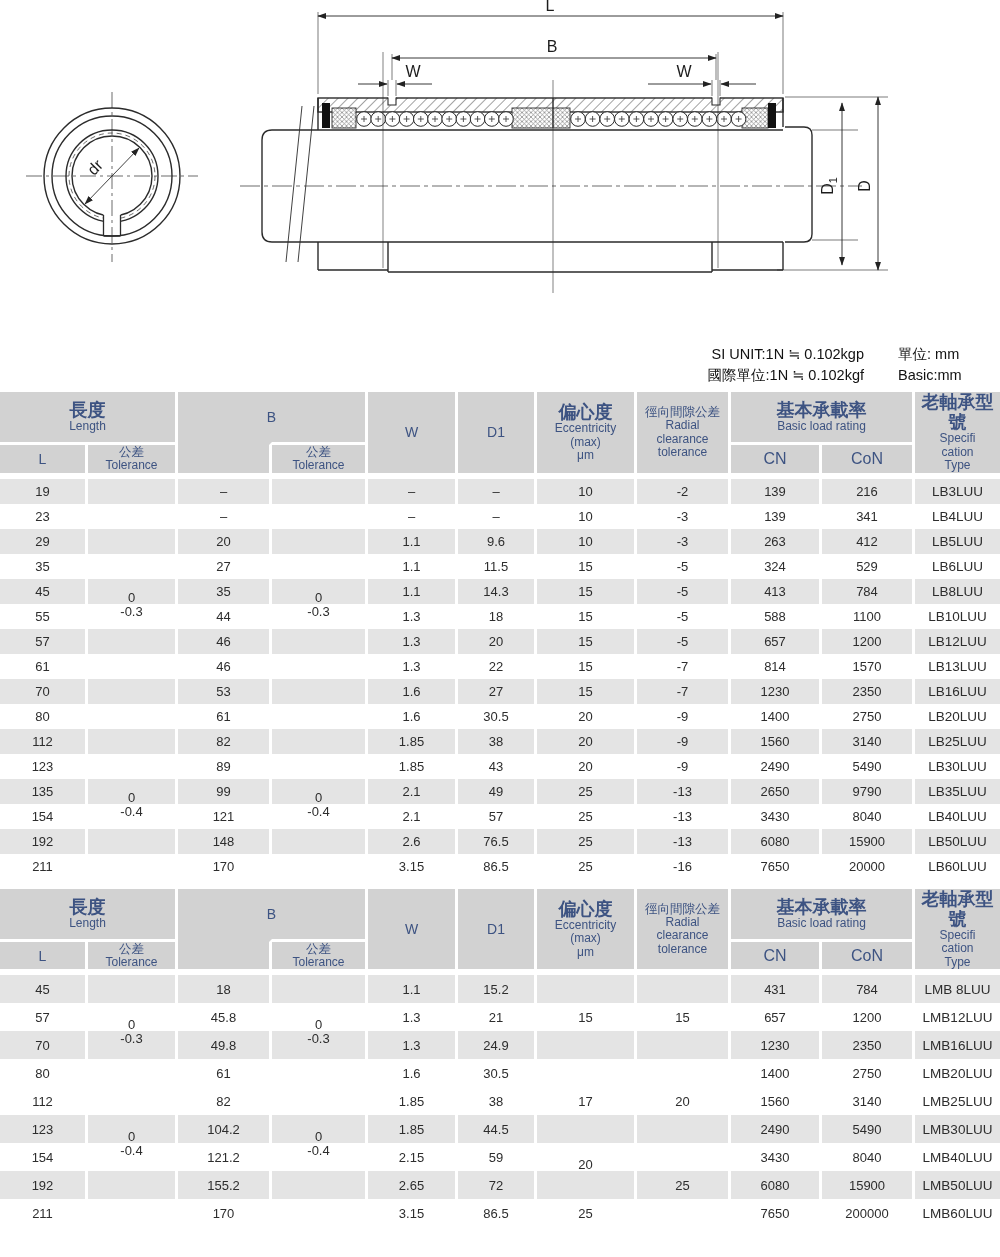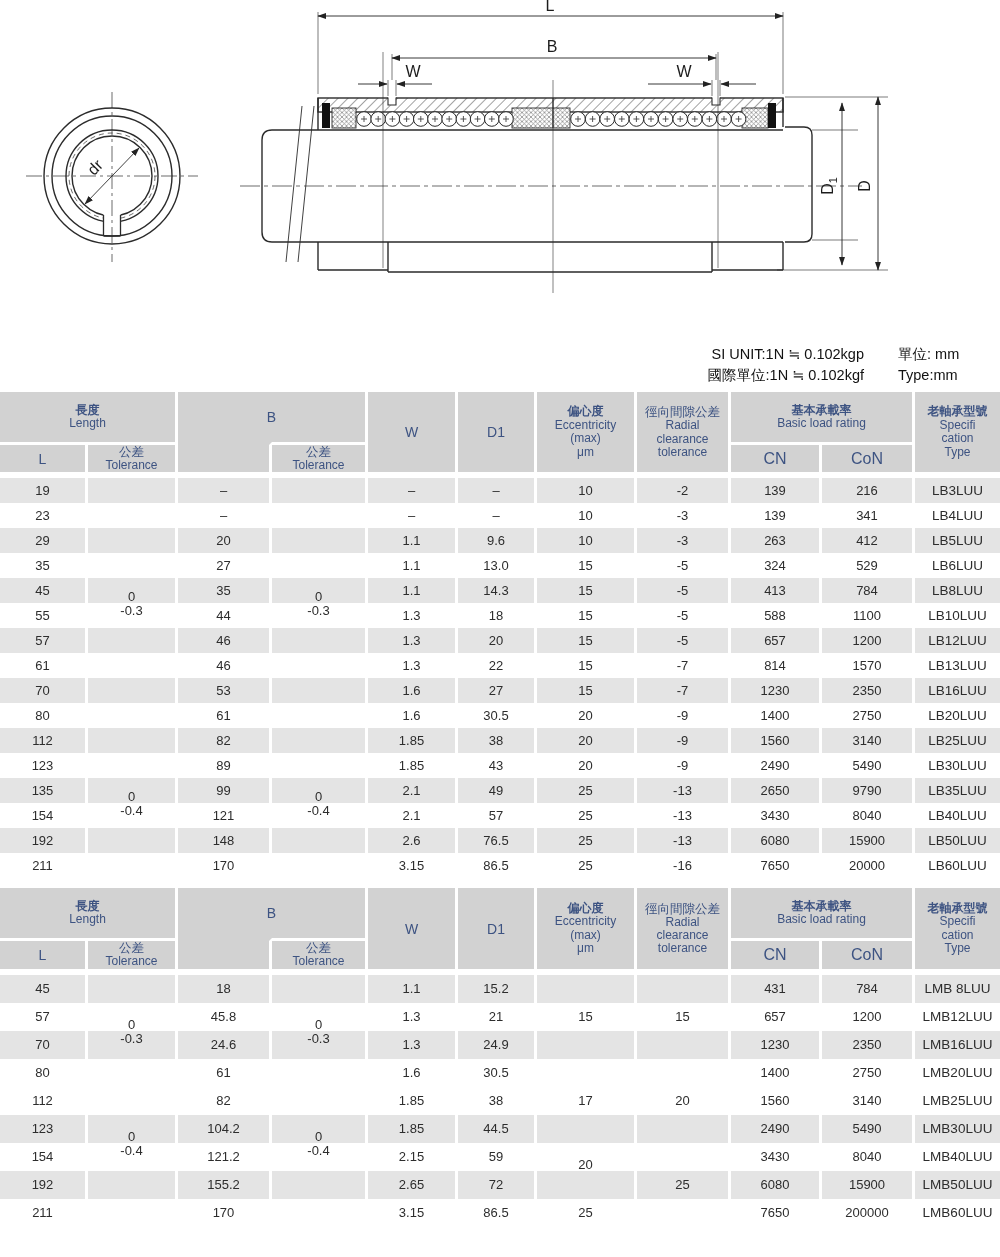--- a/index.html
+++ b/index.html
@@ -20,21 +20,21 @@
 
   
   table.t{width:1000px;border-collapse:separate;border-spacing:0;table-layout:fixed;margin-top:6px;}
   table.t2{margin-top:10px;}
   .t th,.t td{box-sizing:border-box;padding:0;text-align:center;vertical-align:middle;}
   .t th{background:#d2d2d2;color:#3d5382;font-weight:normal;line-height:1.12;}
   .t th.brr{border-right:3px solid #fff;}
   .t tr.hr1 th{height:50px;}
   .t tr.hr2 th{height:30px;border-top:3px solid #fff;}
   .t tr.hr2 th.merge-up{border-top:3px solid #d2d2d2;}
-  .zh{font-size:12px;font-weight:bold;}
+  .zh{font-size:18px;font-weight:bold;}
   .zh-s{font-size:12.5px;font-weight:normal;}
   .en{font-size:12px;}
   .t tbody.gaprow td{height:6px;background:#fff;border:none;}
   .t tbody.body td{font-size:13px;color:#2d2d2d;background:#fff;border-right:3px solid #fff;}
   .t tbody.body td:last-child{border-right:none;font-size:13.5px;}
   .t tbody.body tr.shade td{background:#e4e4e4;}
   #t1body tr{height:25px;}
   #t2body tr{height:28px;}
   td.va-b{vertical-align:bottom;line-height:13px;}
   td.va-t{vertical-align:top;line-height:15px;}
@@ -191,21 +191,21 @@
     <text transform="rotate(-90 870 186)" x="870" y="186" text-anchor="middle">D</text>
   </svg>
 
   <div class="units">
     <div class="u-row">
       <span class="u-left">SI UNIT:1N ≒ 0.102kgp</span>
       <span class="u-right">單位: mm</span>
     </div>
     <div class="u-row">
       <span class="u-left">國際單位:1N ≒ 0.102kgf</span>
-      <span class="u-right">Type:mm</span>
+      <span class="u-right">Basic:mm</span>
     </div>
   </div>
 
   <table class="t" id="table1">
     <colgroup>
       <col style="width:8.8%">
         <col style="width:9.0%">
         <col style="width:9.4%">
         <col style="width:9.6%">
       <col style="width:9.0%">
@@ -307,21 +307,21 @@
           <td>263</td>
           <td>412</td>
           <td>LB5LUU</td>
         </tr>
         <tr>
           <td>35</td>
           <td></td>
           <td>27</td>
           <td></td>
           <td>1.1</td>
-          <td>13.0</td>
+          <td>11.5</td>
           <td>15</td>
           <td>-5</td>
           <td>324</td>
           <td>529</td>
           <td>LB6LUU</td>
         </tr>
         <tr class="shade">
           <td>45</td>
           <td class="va-b">0</td>
           <td>35</td>
@@ -569,21 +569,21 @@
           <td>21</td>
           <td>15</td>
           <td>15</td>
           <td>657</td>
           <td>1200</td>
           <td>LMB12LUU</td>
         </tr>
         <tr class="shade">
           <td>70</td>
           <td class="va-t">-0.3</td>
-          <td>24.6</td>
+          <td>49.8</td>
           <td class="va-t">-0.3</td>
           <td>1.3</td>
           <td>24.9</td>
           <td></td>
           <td></td>
           <td>1230</td>
           <td>2350</td>
           <td>LMB16LUU</td>
         </tr>
         <tr>

